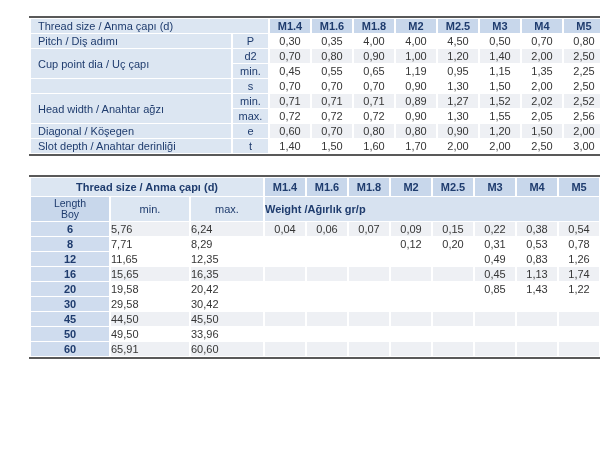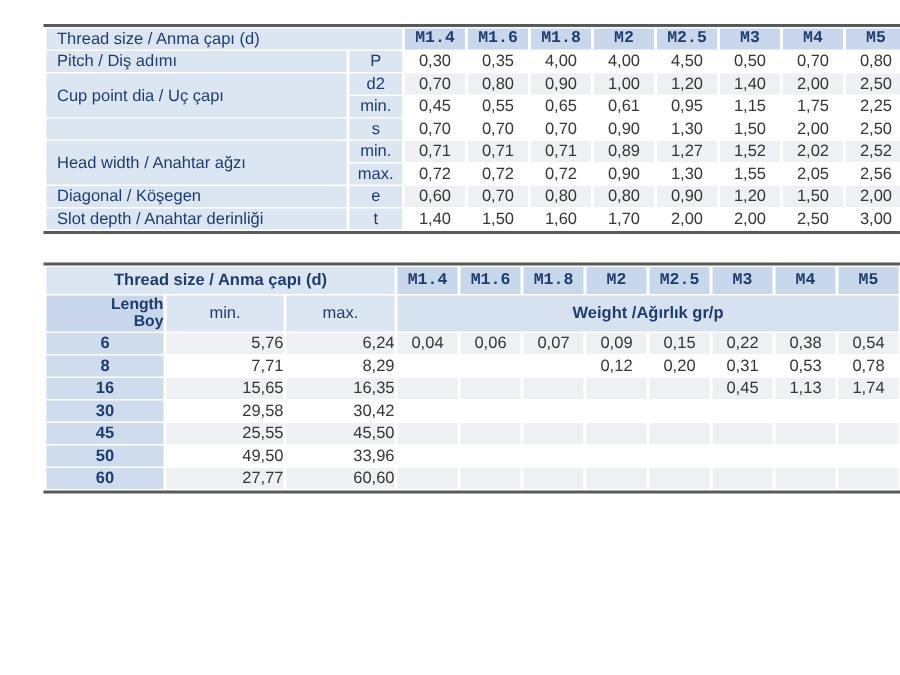--- a/index.html
+++ b/index.html
@@ -11,36 +11,36 @@
         font-family:"Liberation Sans",sans-serif;overflow:hidden;}
   .twrap{position:absolute;left:29px;border-top:2px solid var(--line);
          border-bottom:2px solid var(--line);}
   #t1wrap{top:16px;}
   #t2wrap{top:175px;}
   table{border-collapse:separate;border-spacing:2px 1px;table-layout:fixed;}
   #t1{width:583px;}
   #t2{width:572px;}
   td{font-size:11px;height:14px;white-space:nowrap;overflow:hidden;
      color:var(--txt);padding:0;vertical-align:middle;}
-  .hd{background:var(--hdr);color:var(--navy);font-weight:700;text-align:center;font-family:Liberation Mono, monospace;}
+  .hd{background:var(--hdr);color:var(--navy);font-weight:700;text-align:center;}
   .lbl{background:var(--lt);color:var(--navy);padding-left:7px;text-align:left;}
   .t1title{font-weight:400;}
   .sym{background:var(--lt);color:var(--navy);text-align:center;}
   .val{background:#fff;text-align:center;}
   .tint{background:var(--tint) !important;}
   .sliv{background:var(--lt);}
   .sliv-hd{background:var(--hdr);}
   .t2title{background:var(--lt);color:var(--navy);font-weight:700;text-align:center;}
-  .lenhd{background:var(--hdr);color:var(--navy);font-weight:700;
-         text-align:right;line-height:11px;}
+  .lenhd{background:var(--hdr);color:var(--navy);font-weight:400;
+         text-align:center;line-height:11px;}
   .lenhd div{font-size:10.5px;}
   .subhd{background:var(--lt);color:var(--navy);text-align:center;font-weight:400;}
-  .whd{background:var(--wband);color:var(--navy);font-weight:700;text-align:center;}
+  .whd{background:var(--wband);color:var(--navy);font-weight:700;}
   .len{background:var(--len);color:var(--navy);font-weight:700;text-align:center;}
-  .mv{background:#fff;text-align:right;}
+  .mv{background:#fff;text-align:left;}
   #t2 tr.r1 td{height:18px;}
   #t2 tr.r2 td{height:24px;}
 </style>
 </head>
 <body>
 
 <div class="page">
 
   <div class="twrap" id="t1wrap">
     <table id="t1">
@@ -94,24 +94,24 @@
             <td class="val tint">1,40</td>
             <td class="val tint">2,00</td>
             <td class="val tint">2,50</td>
             <td class="sliv tint"></td>
           </tr>
           <tr>
             <td class="sym">min.</td>
             <td class="val">0,45</td>
             <td class="val">0,55</td>
             <td class="val">0,65</td>
-            <td class="val">0,61</td>
+            <td class="val">1,19</td>
             <td class="val">0,95</td>
             <td class="val">1,15</td>
-            <td class="val">1,75</td>
+            <td class="val">1,35</td>
             <td class="val">2,25</td>
             <td class="sliv"></td>
           </tr>
           <tr>
             <td class="lbl" rowspan="1"></td>
             <td class="sym">s</td>
             <td class="val">0,70</td>
             <td class="val">0,70</td>
             <td class="val">0,70</td>
             <td class="val">0,90</td>
@@ -232,48 +232,74 @@
             <td class="val"></td>
             <td class="val"></td>
             <td class="val"></td>
             <td class="val">0,12</td>
             <td class="val">0,20</td>
             <td class="val">0,31</td>
             <td class="val">0,53</td>
             <td class="val">0,78</td>
           </tr>
           <tr>
+            <td class="len">12</td>
+            <td class="mv">11,65</td>
+            <td class="mv">12,35</td>
+            <td class="val"></td>
+            <td class="val"></td>
+            <td class="val"></td>
+            <td class="val"></td>
+            <td class="val"></td>
+            <td class="val">0,49</td>
+            <td class="val">0,83</td>
+            <td class="val">1,26</td>
+          </tr>
+          <tr>
             <td class="len">16</td>
             <td class="mv tint">15,65</td>
             <td class="mv tint">16,35</td>
             <td class="val tint"></td>
             <td class="val tint"></td>
             <td class="val tint"></td>
             <td class="val tint"></td>
             <td class="val tint"></td>
             <td class="val tint">0,45</td>
             <td class="val tint">1,13</td>
             <td class="val tint">1,74</td>
           </tr>
           <tr>
+            <td class="len">20</td>
+            <td class="mv">19,58</td>
+            <td class="mv">20,42</td>
+            <td class="val"></td>
+            <td class="val"></td>
+            <td class="val"></td>
+            <td class="val"></td>
+            <td class="val"></td>
+            <td class="val">0,85</td>
+            <td class="val">1,43</td>
+            <td class="val">1,22</td>
+          </tr>
+          <tr>
             <td class="len">30</td>
             <td class="mv">29,58</td>
             <td class="mv">30,42</td>
             <td class="val"></td>
             <td class="val"></td>
             <td class="val"></td>
             <td class="val"></td>
             <td class="val"></td>
             <td class="val"></td>
             <td class="val"></td>
             <td class="val"></td>
           </tr>
           <tr>
             <td class="len">45</td>
-            <td class="mv tint">25,55</td>
+            <td class="mv tint">44,50</td>
             <td class="mv tint">45,50</td>
             <td class="val tint"></td>
             <td class="val tint"></td>
             <td class="val tint"></td>
             <td class="val tint"></td>
             <td class="val tint"></td>
             <td class="val tint"></td>
             <td class="val tint"></td>
             <td class="val tint"></td>
           </tr>
@@ -285,21 +311,21 @@
             <td class="val"></td>
             <td class="val"></td>
             <td class="val"></td>
             <td class="val"></td>
             <td class="val"></td>
             <td class="val"></td>
             <td class="val"></td>
           </tr>
           <tr>
             <td class="len">60</td>
-            <td class="mv tint">27,77</td>
+            <td class="mv tint">65,91</td>
             <td class="mv tint">60,60</td>
             <td class="val tint"></td>
             <td class="val tint"></td>
             <td class="val tint"></td>
             <td class="val tint"></td>
             <td class="val tint"></td>
             <td class="val tint"></td>
             <td class="val tint"></td>
             <td class="val tint"></td>
           </tr>

